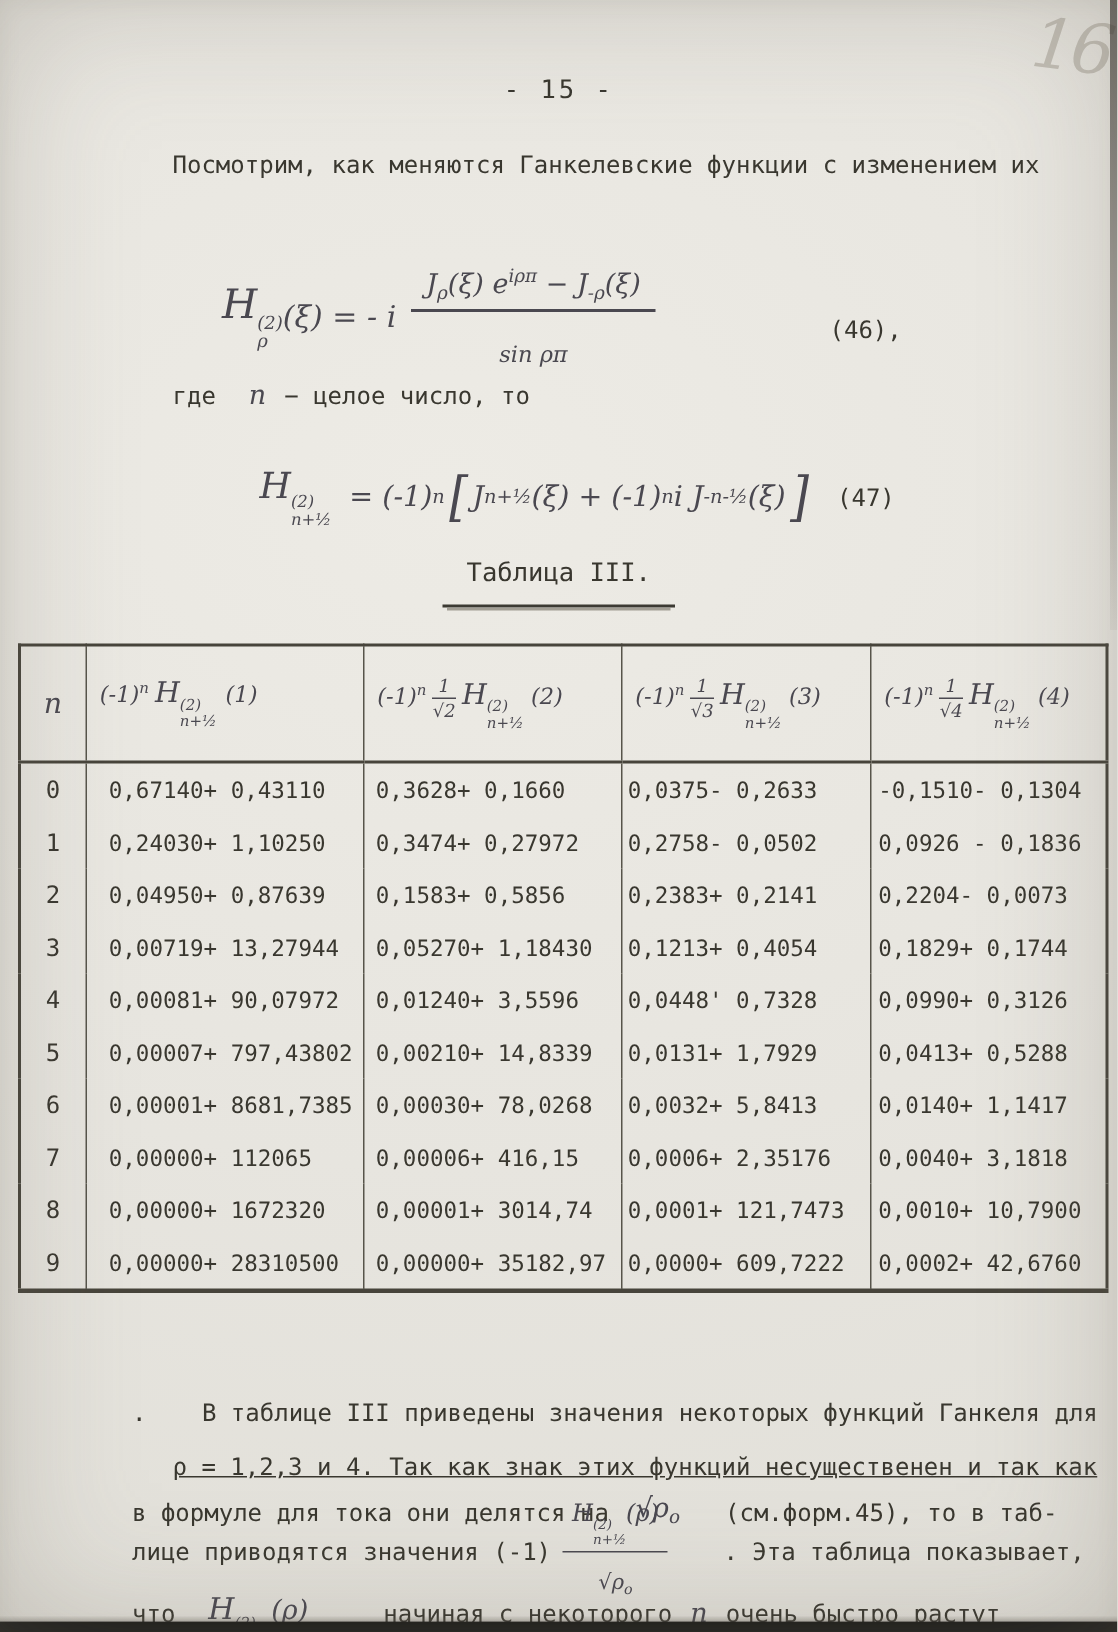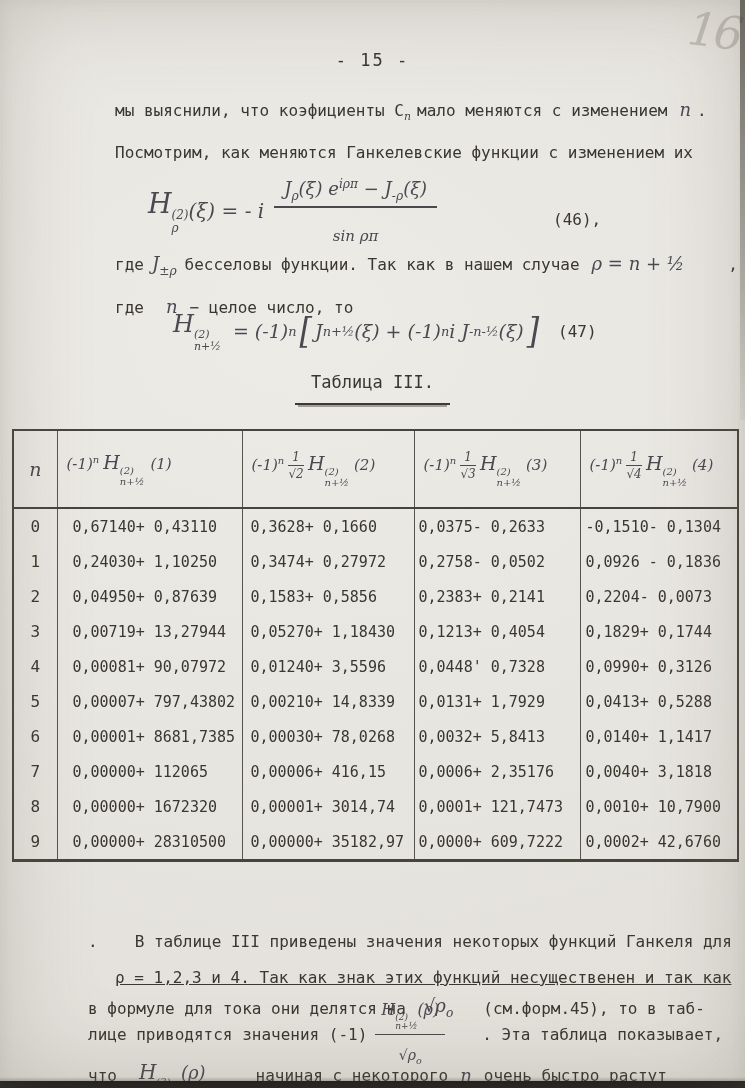--- a/index.html
+++ b/index.html
@@ -85,39 +85,37 @@
 <body>
 
 <div class="page">
 
   <div class="pencil">16</div>
   <div class="right-strip"></div>
 
   <div class="pagenum typed">- 15 -</div>
 
   <div class="p1 typed">
-    <div><span>мы выяснили, что коэфициенты С</span><sub class="hand">n</sub><span class="g8" style="margin-left:6px">мало меняются с изменением</span><span class="hand inl g12">n</span><span class="g8" style="margin-left:6px">.</span></div>
     <div>Посмотрим, как меняются Ганкелевские функции с изменением их</div>
   </div>
 
   <div class="f46 hand">
     <span><span class="hl">H</span><span class="ss">
           <span class="sst">(2)</span>
           <span class="ssb">ρ</span>
         </span></span>
     <span>(ξ) = - i</span>
     <span class="frac">
       <span class="fnum"><span>J</span><sub>ρ</sub><span>(ξ) e</span><sup>iρπ</sup><span> − </span><span>J</span><sub>-ρ</sub><span>(ξ)</span></span>
       <span class="fden">sin ρπ</span>
     </span>
     <span class="ftag tag46">(46),</span>
   </div>
 
   <div class="p2 typed">
-    <div><span>где</span><span class="hand inl" style="margin-left:8px"><span>J</span><sub>±ρ</sub></span><span style="margin-left:8px">бесселовы функции. Так как в нашем случае</span><span class="hand inl g12">ρ = n + ½</span><span class="g44">,</span></div>
     <div><span>где</span><span class="hand inl g22">n</span><span class="g12">− целое число, то</span></div>
   </div>
 
   <div class="f47 hand">
     <span><span class="hl">H</span><span class="ss">
           <span class="sst">(2)</span>
           <span class="ssb">n+½</span>
         </span></span>
     <span class="g12">= (-1)</span>
       <sup>n</sup>

